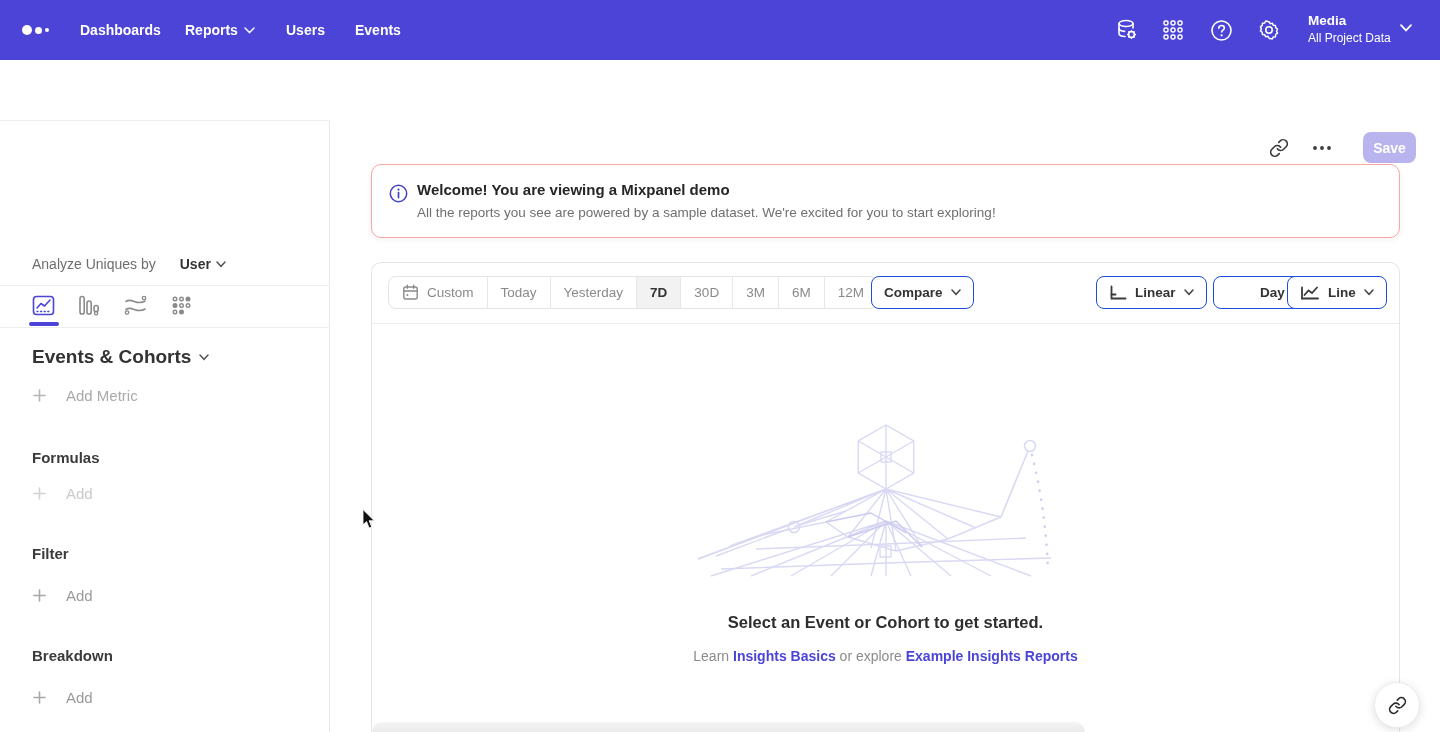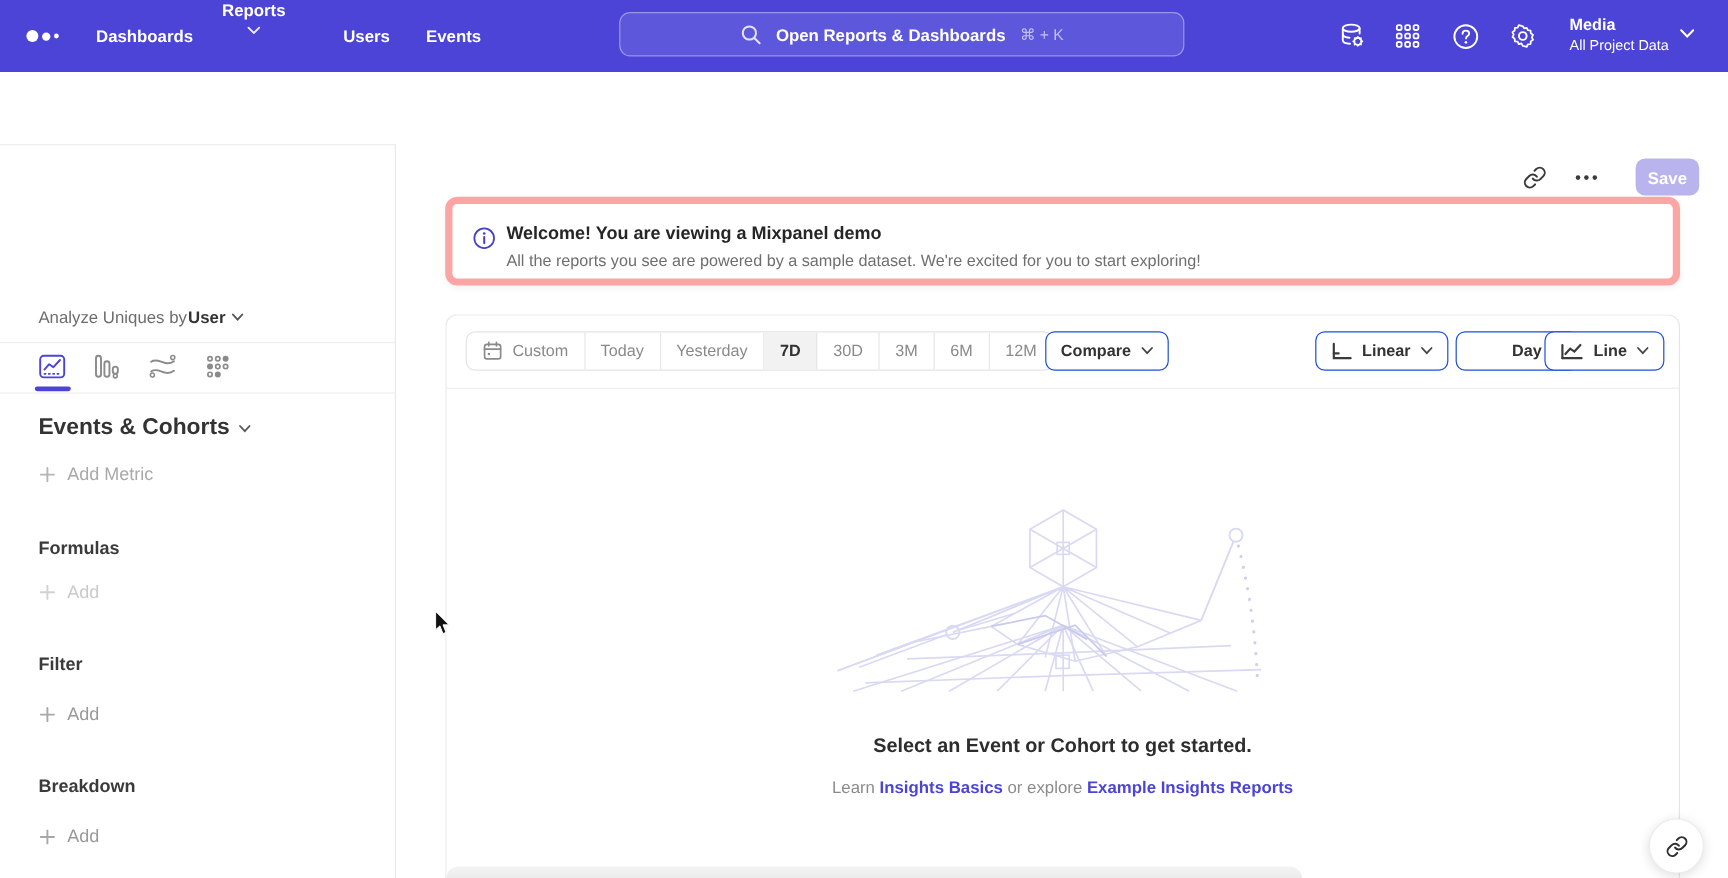--- a/index.html
+++ b/index.html
@@ -12,21 +12,21 @@
   #topnav { left:0; top:0; width:1440px; height:60px; background:#4b44d7;
             display:flex; align-items:center; }
   .logo { position:absolute; left:22px; top:22px; width:30px; height:16px;
           display:flex; align-items:center; gap:3px; }
   .logo .d1{width:10px;height:10px;border-radius:50%;background:#fff;}
   .logo .d2{width:7px;height:7px;border-radius:50%;background:#fff;}
   .logo .d3{width:4px;height:4px;border-radius:50%;background:#fff;}
   .navitem { position:absolute; top:0; height:60px; display:flex; align-items:center;
              gap:6px; color:#fff; font-size:14px; font-weight:600; cursor:pointer; }
   .navitem svg { opacity:.9; }
-  #nav-dashboards{left:80px;} #nav-reports{left:185px;flex-direction:column;} #nav-users{left:286px;} #nav-events{left:355px;}
+  #nav-dashboards{left:80px;} #nav-reports{left:185px;} #nav-users{left:286px;} #nav-events{left:355px;}
 
   #searchbar { left:516px; top:10px; width:471px; height:37px;
                background:rgba(255,255,255,0.10); border:1px solid rgba(255,255,255,0.38);
                border-radius:9px; display:flex; align-items:center; justify-content:center;
                gap:12px; color:#fff; cursor:pointer; }
   #searchbar .q { font-size:14px; font-weight:600; }
   #searchbar .kbd { font-size:13px; color:rgba(255,255,255,0.62); }
 
   .topicon { position:absolute; top:17px; width:26px; height:26px; display:flex;
              align-items:center; justify-content:center; cursor:pointer; }
@@ -44,36 +44,36 @@
   #hmore  { position:absolute; left:1308px; top:75px; width:28px; height:26px; display:flex;
             align-items:center; justify-content:center; cursor:pointer; }
   #save-btn { position:absolute; left:1363px; top:72px; width:53px; height:31px; border:none;
               border-radius:8px; background:#b9b3ee; color:#fff; font-size:14px; font-weight:600;
               font-family:inherit; cursor:default; }
 
   
   #sidebar { left:0; top:120px; width:330px; height:612px; background:#fff;
              border-right:1px solid #e9e9e9; border-top:1px solid #efefef; }
   #analyze-row { position:absolute; left:32px; top:135px; font-size:14px; color:#6d6d6d;
-                 display:flex; align-items:center; gap:1px; }
+                 display:flex; align-items:center; gap:24px; }
   #analyze-row .val { color:#333; font-weight:600; cursor:pointer; display:flex; align-items:center; gap:5px; }
   .side-div { position:absolute; left:0; width:330px; height:0; border-top:1px solid #eeeeee; }
   .viz-tab { position:absolute; top:172px; width:26px; height:24px; display:flex;
              align-items:center; justify-content:center; cursor:pointer; }
   #viz-underline { position:absolute; left:29px; top:201px; width:30px; height:4px;
                    border-radius:3px; background:#4b44d7; }
   #events-cohorts { position:absolute; left:32px; top:225px; font-size:19px; font-weight:700;
                     color:#333; display:flex; align-items:center; gap:8px; cursor:pointer; }
-  .addline { position:absolute; left:33px; display:flex; align-items:center; gap:10px;
+  .addline { position:absolute; left:33px; display:flex; align-items:center; gap:20px;
              font-size:15px; cursor:pointer; }
   .sechead { position:absolute; left:32px; font-size:15px; font-weight:700; color:#3b3b3b; }
 
   
   #banner { left:371px; top:164px; width:1029px; height:74px; background:#fff;
-            border:6px solid #fca5a5; border-radius:10px;
+            border:1px solid #fca5a5; border-radius:10px;
             box-shadow:0 2px 6px rgba(0,0,0,0.05); }
   #banner .info { position:absolute; left:17px; top:19px; }
   #banner .t { position:absolute; left:45px; top:16px; font-size:15px; font-weight:700; color:#262626; }
   #banner .s { position:absolute; left:45px; top:40px; font-size:13.5px; color:#6f6f6f; }
   #view-datasets { position:absolute; left:866px; top:17px; height:31px; padding:0 14px;
                    background:#fff; border:1px solid #dedede; border-radius:8px;
                    display:flex; align-items:center; gap:9px; font-size:13.5px; font-weight:600;
                    color:#333; font-family:inherit; cursor:pointer; }
 
   
@@ -134,28 +134,20 @@
           <path d="M1 1l4.5 4.5L10 1" fill="none" stroke="#fff" stroke-width="1.6" stroke-linecap="round"></path>
         </svg>
     </div>
     <div class="navitem" id="nav-users">
       <span>Users</span>
     </div>
     <div class="navitem" id="nav-events">
       <span>Events</span>
     </div>
 
-    <div id="searchbar" class="abs">
-      <svg width="18" height="18" viewBox="0 0 18 18">
-          <circle cx="7.5" cy="7.5" r="5.5" fill="none" stroke="#e4e2fb" stroke-width="1.7"></circle>
-          <path d="M11.8 11.8L16 16" stroke="#e4e2fb" stroke-width="1.7" stroke-linecap="round"></path>
-        </svg>
-      <span class="q">Open Reports &amp; Dashboards</span>
-      <span class="kbd">⌘ + K</span>
-    </div>
 
     <div class="topicon" style="left:1114px;">
       <svg width="24" height="24" viewBox="0 0 24 24" fill="none" stroke="#fff" stroke-width="1.6" stroke-linecap="round">
         <ellipse cx="11" cy="5.5" rx="7" ry="3"></ellipse>
         <path d="M4 5.5v10c0 1.5 2.6 2.8 6 3M18 5.5V10"></path>
         <path d="M4 10.5c0 1.4 2.4 2.6 5.6 2.9"></path>
         <circle cx="16.5" cy="16.5" r="3"></circle>
         <path d="M16.5 12.6v1.2M16.5 19.2v1.2M12.6 16.5h1.2M19.2 16.5h1.2M13.8 13.8l.9.9M18.3 18.3l.9.9M19.2 13.8l-.9.9M14.7 18.3l-.9.9" stroke-width="1.3"></path>
       </svg>
     </div>

